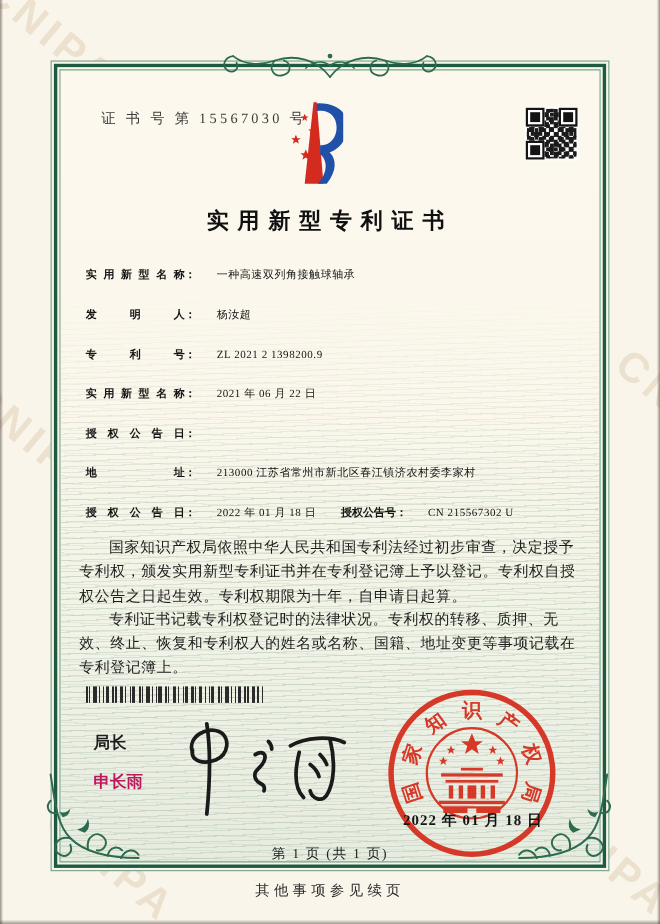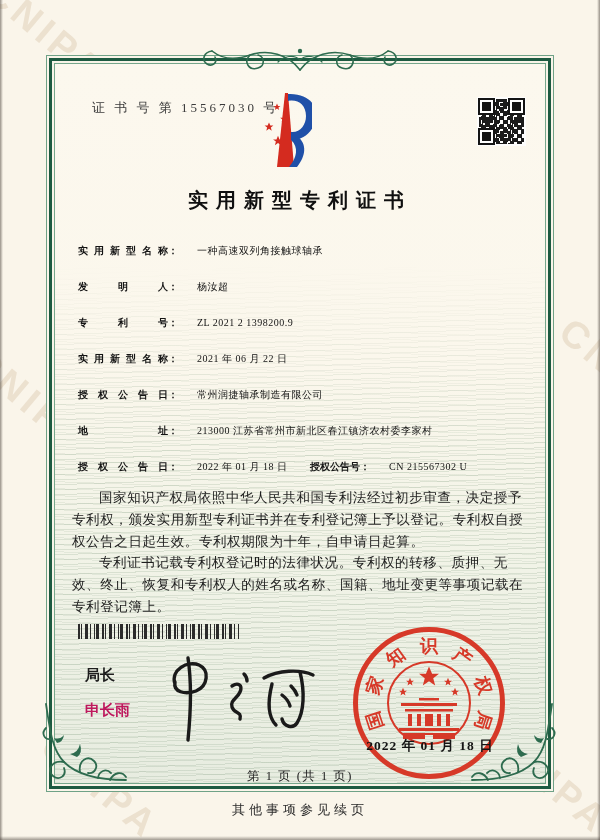--- a/index.html
+++ b/index.html
@@ -190,21 +190,20 @@
       <span class="fvalue">ZL 2021 2 1398200.9</span>
   </div>
   <div class="frow">
     <span class="flabel">实用新型名称</span>
       <span class="fcolon">：</span>
       <span class="fvalue">2021 年 06 月 22 日</span>
   </div>
   <div class="frow">
     <span class="flabel">授权公告日</span>
       <span class="fcolon">：</span>
-      <span class="fvalue">常州润捷轴承制造有限公司</span>
   </div>
   <div class="frow">
     <span class="flabel">地址</span>
       <span class="fcolon">：</span>
       <span class="fvalue">213000 江苏省常州市新北区春江镇济农村委李家村</span>
   </div>
   <div class="frow">
     <span class="flabel">授权公告日</span>
       <span class="fcolon">：</span>
       <span class="fvalue">2022 年 01 月 18 日</span>

